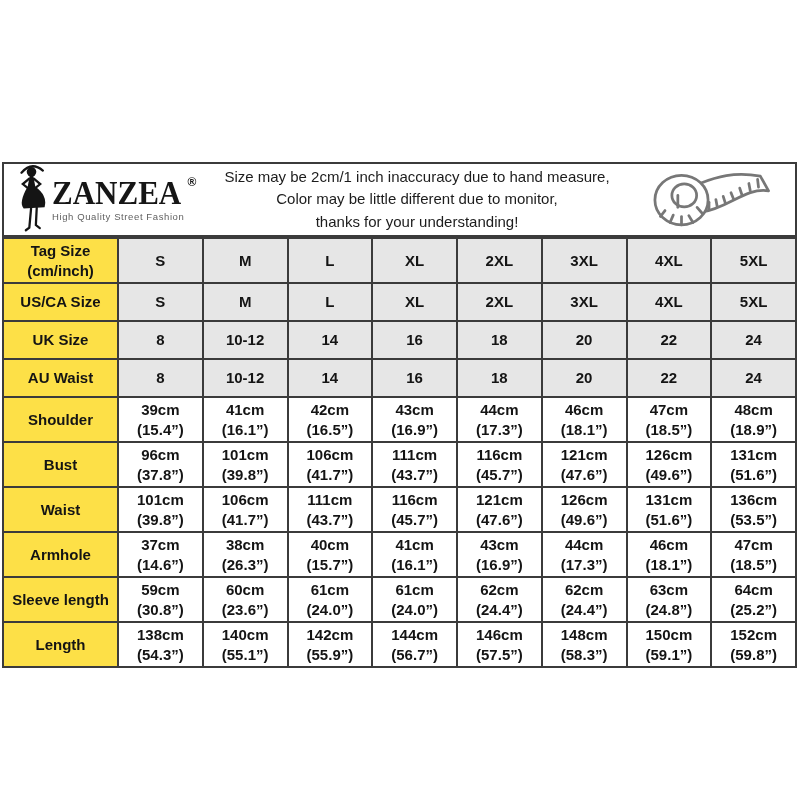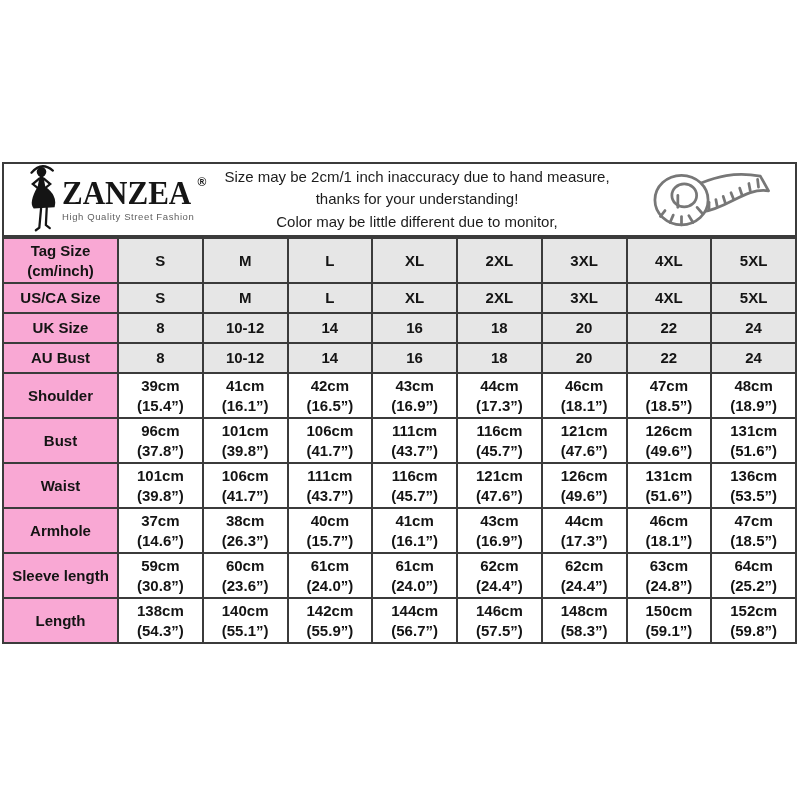--- a/index.html
+++ b/index.html
@@ -26,21 +26,21 @@
     width: 795px;
     height: 75px;
     border: 2px solid #3b3b3b;
     display: flex;
     align-items: center;
     background: #ffffff;
   }
 
   .logo-block {
     width: 200px;
-    padding-left: 20px;
+    padding-left: 10px;
     display: flex;
     align-items: center;
     flex-shrink: 0;
   }
   .silhouette { flex-shrink: 0; margin-right: -4px; }
   .wordmark-wrap { display: flex; flex-direction: column; }
   .wordmark-line { display: flex; align-items: flex-start; }
   .wordmark {
     font-family: "Liberation Serif", "DejaVu Serif", serif;
     font-weight: 700;
@@ -97,25 +97,25 @@
     border: 2px solid #3b3b3b;
     text-align: center;
     vertical-align: middle;
     font-weight: 700;
     font-size: 15px;
     color: #141414;
     white-space: pre-line;
     line-height: 1.3;
     padding: 2px 1px;
   }
-  .size-table th { background: #f9a8d4; }
+  .size-table th { background: #fde047; }
   .size-table td { background: #ffffff; }
   .size-table tr.shaded td { background: #e6e6e6; }
   .size-table tr.row-tall    { height: 40px; }
-  .size-table tr.row-size    { height: 30px; }
+  .size-table tr.row-size    { height: 38px; }
   .size-table tr.row-measure { height: 45px; }
 </style>
 </head>
 <body>
 
 <div class="canvas">
   <div class="sheet">
 
     <div class="header-box">
 
@@ -140,22 +140,22 @@
           <span class="wordmark-line">
             <span class="wordmark">ZANZEA</span>
             <span class="reg-mark">®</span>
           </span>
           <span class="brand-tagline">High Quality Street Fashion</span>
         </span>
       </div>
 
       <div class="disclaimer">
         <div>Size may be 2cm/1 inch inaccuracy due to hand measure,</div>
+        <div>Color may be little different due to monitor,</div>
         <div>thanks for your understanding!</div>
-        <div>Color may be little different due to monitor,</div>
       </div>
 
       <div class="tape-block">
         <svg width="138" height="66" viewBox="0 0 140 72" aria-hidden="true">
           <g fill="none" stroke="#777777" stroke-width="3" stroke-linecap="round" stroke-linejoin="round">
             <path d="M60,18 C78,11 97,5 126,10 L135,26 C110,22 91,45 63,49" fill="#ffffff"></path>
             <ellipse cx="40" cy="36" rx="29" ry="27" fill="#ffffff"></ellipse>
             <ellipse cx="43" cy="31" rx="13.5" ry="12.5" fill="#ffffff"></ellipse>
             <path d="M36,31 L36,44"></path>
             <path d="M63,51 L57,44"></path>
@@ -216,21 +216,21 @@
             <td>8</td>
             <td>10-12</td>
             <td>14</td>
             <td>16</td>
             <td>18</td>
             <td>20</td>
             <td>22</td>
             <td>24</td>
           </tr>
           <tr class="shaded row-size">
-            <th>AU Bust</th>
+            <th>AU Waist</th>
             <td>8</td>
             <td>10-12</td>
             <td>14</td>
             <td>16</td>
             <td>18</td>
             <td>20</td>
             <td>22</td>
             <td>24</td>
           </tr>
           <tr class="row-measure">

